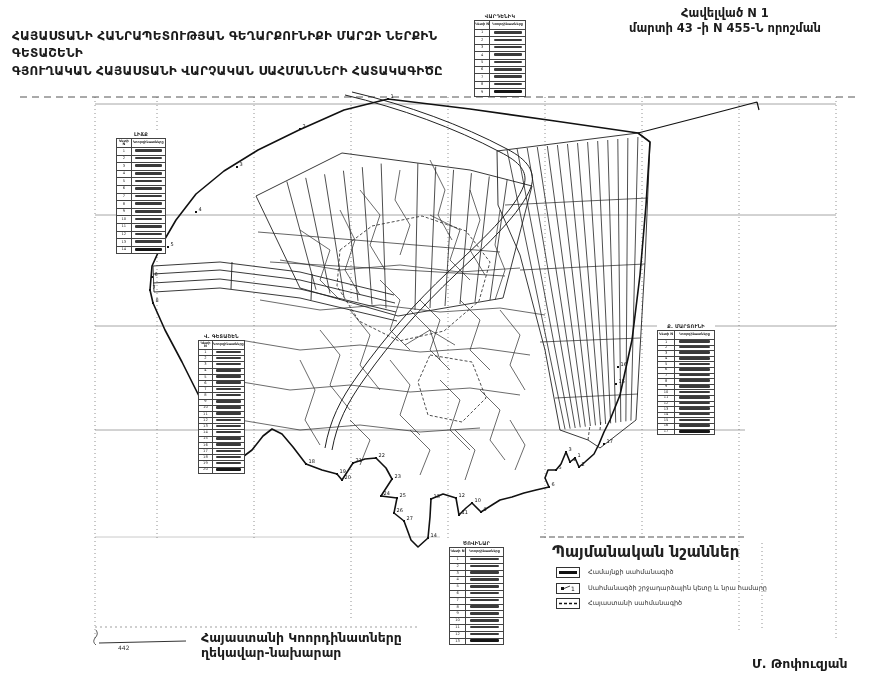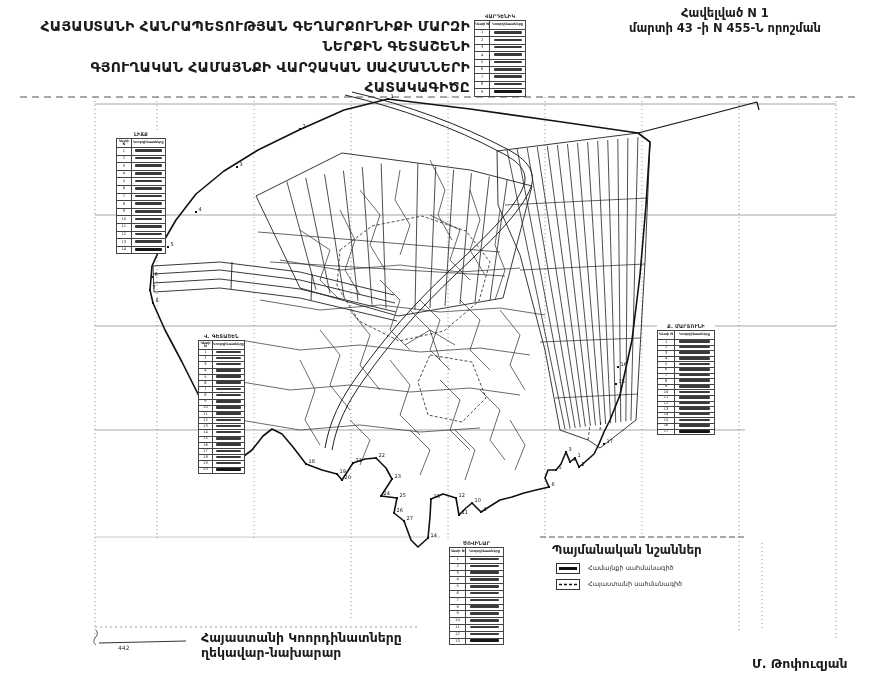--- a/index.html
+++ b/index.html
@@ -1,30 +1,30 @@
 <!DOCTYPE html>
 <html><head>
 <meta charset="utf-8">
 <style>
   html,body{margin:0;padding:0;background:#e8e8e8;}
   .page{position:relative;width:886px;height:681px;background:#ffffff;overflow:hidden;
         font-family:"DejaVu Sans",sans-serif;color:#111;text-decoration:underline;}
   
-  .doc-title{position:absolute;left:12px;top:16px;width:458px;text-align:right;
-             font-size:14px;font-weight:bold;line-height:1.45;letter-spacing:0.2px;color:#1c1c1c;}
+  .doc-title{position:absolute;left:12px;top:28px;width:458px;text-align:left;
+             font-size:12px;font-weight:bold;line-height:1.45;letter-spacing:0.2px;color:#1c1c1c;}
   .header-right{position:absolute;left:570px;top:6px;width:310px;text-align:center;
                 font-size:11.5px;font-weight:bold;line-height:1.3;color:#1c1c1c;}
   .footer-left{position:absolute;left:201px;top:631px;font-size:12.5px;font-weight:bold;
                line-height:1.18;color:#1c1c1c;}
   .signature{position:absolute;left:752px;top:656px;font-size:12.5px;font-weight:bold;color:#1c1c1c;}
   
   svg.map{position:absolute;left:0;top:0;}
   
   .legend{position:absolute;left:540px;top:543px;width:252px;}
-  .legend-title{font-size:12px;font-weight:bold;color:#222;margin:0 0 6px 12px;}
+  .legend-title{font-size:15px;font-weight:bold;color:#222;margin:0 0 6px 12px;}
   .legend-item{display:flex;align-items:center;margin:0 0 4.5px 8px;padding-left:8px;}
   .legend-sym{width:24px;height:11px;flex:0 0 24px;margin-right:8px;position:relative;}
   .legend-sym svg{display:block;}
   .legend-label{font-size:6.5px;color:#333;line-height:1;}
   
   .coord-table{position:absolute;background:#fff;}
   .tbl-title{font-size:5px;font-weight:bold;text-align:center;color:#222;margin-bottom:1px;
              letter-spacing:0.2px;white-space:nowrap;}
   .coord-table table{border-collapse:collapse;width:100%;border:1.4px solid #2a2a2a;}
   .coord-table td{border:0.6px solid #444;font-size:3.6px;color:#222;text-align:center;
@@ -252,21 +252,21 @@
   </g>
 </svg>
 
 <div class="header-right">
   <div>Հավելված N 1</div>
   <div>մարտի 43 -ի N 455-Ն որոշման</div>
 </div>
 
 <div class="doc-title">
   <div>ՀԱՅԱՍՏԱՆԻ ՀԱՆՐԱՊԵՏՈՒԹՅԱՆ ԳԵՂԱՐՔՈՒՆԻՔԻ ՄԱՐԶԻ ՆԵՐՔԻՆ ԳԵՏԱՇԵՆԻ</div>
-  <div>ԳՅՈՒՂԱԿԱՆ ՀԱՄԱՅՆՔԻ ՎԱՐՉԱԿԱՆ ՍԱՀՄԱՆՆԵՐԻ ՀԱՏԱԿԱԳԻԾԸ</div>
+  <div>ԳՅՈՒՂԱԿԱՆ ՀԱՅԱՍՏԱՆԻ ՎԱՐՉԱԿԱՆ ՍԱՀՄԱՆՆԵՐԻ ՀԱՏԱԿԱԳԻԾԸ</div>
 </div>
 
 <div class="coord-table t1">
       <div class="tbl-title">ՎԱՐԴԵՆԻԿ</div>
       <table>
         <tbody>
           <tr class="hdr">
             <td>Կետի N</td>
             <td>Կոորդինատները</td>
           </tr>
@@ -619,20 +619,31 @@
               <rect x="0.5" y="0.5" width="23" height="10" fill="none" stroke="#333"></rect>
               <line x1="3" y1="5.5" x2="21" y2="5.5" stroke="#111" stroke-width="3"></line>
             </svg>
           </span>
           <span class="legend-label">Համայնքի սահմանագիծ</span>
         </div>
         <div class="legend-item">
           <span class="legend-sym">
             <svg width="24" height="11">
               <rect x="0.5" y="0.5" width="23" height="10" fill="none" stroke="#333"></rect>
+              <rect x="5" y="4" width="3" height="3" fill="#111"></rect>
+              <line x1="8" y1="5.5" x2="14" y2="3" stroke="#111" stroke-width="0.8"></line>
+              <text x="15" y="8" font-size="6" fill="#111">1</text>
+            </svg>
+          </span>
+          <span class="legend-label">Սահմանագծի շրջադարձային կետը և նրա համարը</span>
+        </div>
+        <div class="legend-item">
+          <span class="legend-sym">
+            <svg width="24" height="11">
+              <rect x="0.5" y="0.5" width="23" height="10" fill="none" stroke="#333"></rect>
               <line x1="3" y1="5.5" x2="21" y2="5.5" stroke="#111" stroke-width="1.4" stroke-dasharray="3,2"></line>
             </svg>
           </span>
           <span class="legend-label">Հայաստանի սահմանագիծ</span>
         </div>
       </div>
 </div>
 
 <div class="scale-label">442</div>
 

